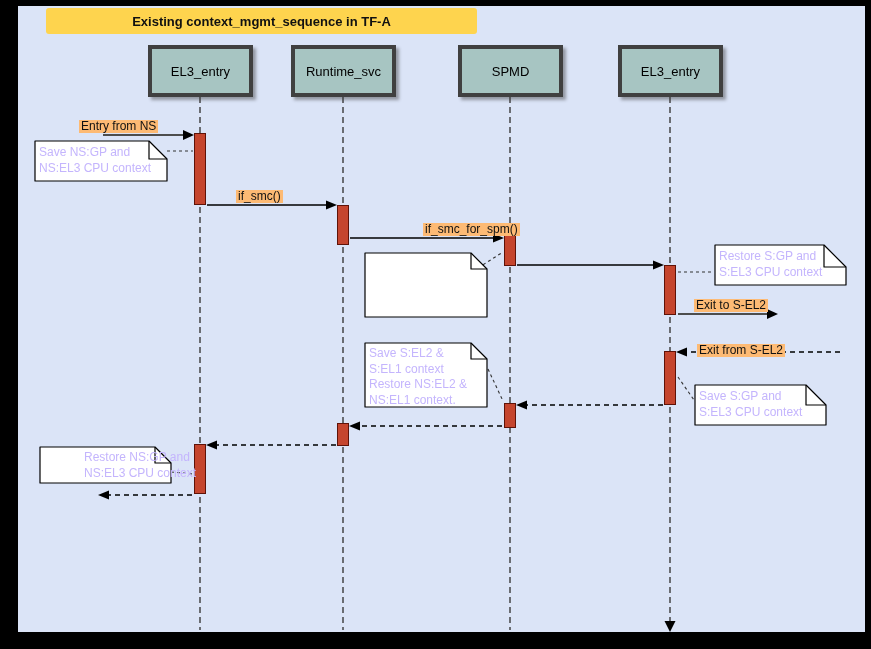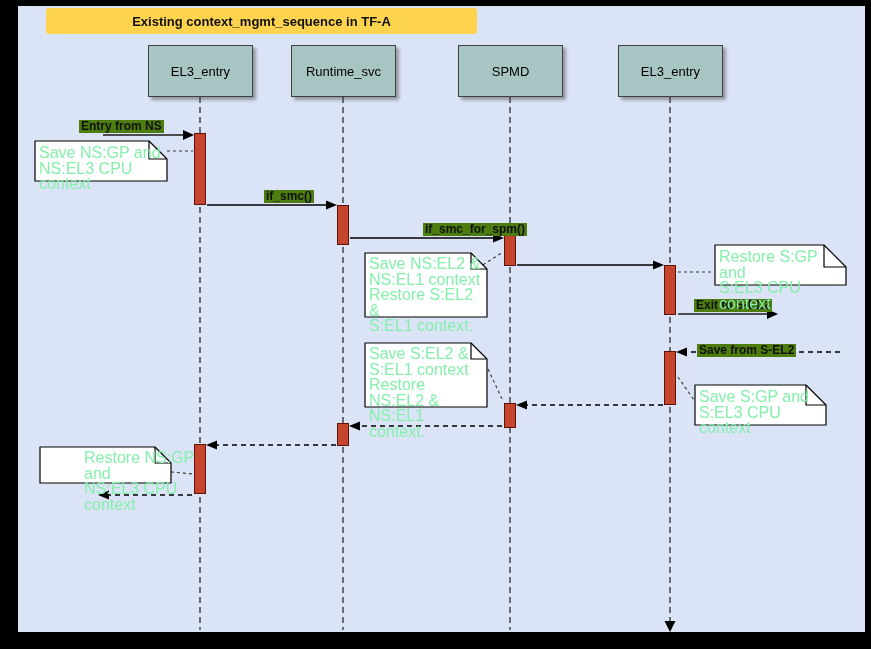--- a/index.html
+++ b/index.html
@@ -10,35 +10,35 @@
   .overlay{ position:absolute; left:0; top:0; width:871px; height:649px; }
 
   .title-box {
     position:absolute; left:46px; top:8px; width:431px; height:26px;
     background:#fed44e; border-radius:3px;
     display:flex; align-items:center; justify-content:center;
     font-size:13px; font-weight:bold; color:#111;
   }
   .head {
     position:absolute; width:105px; height:52px; top:45px;
-    background:#a7c5c2; border:1px solid #404040;
+    background:#a7c5c2; border:4px solid #404040;
     box-shadow:3px 3px 3px rgba(60,60,60,0.45);
     display:flex; align-items:center; justify-content:center;
     font-size:13px; color:#000;
   }
   .act {
     position:absolute; width:12px;
     background:#c5452e; border:1.5px solid #5f1208;
   }
   .msg-label {
-    position:absolute; font-size:12px; color:#111; background:#4d7c0f;
-    padding:0 2px; white-space:nowrap; line-height:13px;font-weight:bold;
+    position:absolute; font-size:12px; color:#111; background:#fdba74;
+    padding:0 2px; white-space:nowrap; line-height:13px;
   }
   .note-text {
-    position:absolute; font-size:16px; color:#86efac;
+    position:absolute; font-size:12px; color:#c4b5fd;
     white-space:pre-line; line-height:15.5px;
   }
   svg { position:absolute; left:0; top:0; }
 </style>
 </head>
 <body>
 
 <div class="canvas">
   <div class="paper"></div>
 
@@ -128,31 +128,27 @@
   <div class="act" style="left:194px; top:133px; height:72px;"></div>
   <div class="act" style="left:337px; top:205px; height:40px;"></div>
   <div class="act" style="left:504px; top:235px; height:31px;"></div>
   <div class="act" style="left:664px; top:265px; height:50px;"></div>
   <div class="act" style="left:664px; top:351px; height:54px;"></div>
   <div class="act" style="left:504px; top:403px; height:25px;"></div>
   <div class="act" style="left:337px; top:423px; height:23px;"></div>
   <div class="act" style="left:194px; top:444px; height:50px;"></div>
 
   <div class="msg-label" style="left:79px;  top:120px;">Entry from NS</div>
-  <div class="msg-label" style="left:264px; top:190px;">if_smc()</div>
+  <div class="msg-label" style="left:236px; top:190px;">if_smc()</div>
   <div class="msg-label" style="left:383px; top:223px;margin-left:40px;">if_smc_for_spm()</div>
   <div class="msg-label" style="left:694px; top:299px;">Exit to S-EL2</div>
-  <div class="msg-label" style="left:697px; top:344px;">Save from S-EL2</div>
+  <div class="msg-label" style="left:697px; top:344px;">Exit from S-EL2</div>
 
   <div class="note-text" style="left:39px;  top:145px; width:126px;">Save NS:GP and
 NS:EL3 CPU context</div>
-  <div class="note-text" style="left:369px; top:256px; width:114px;">Save NS:EL2 &amp;
-NS:EL1 context
-Restore S:EL2 &amp;
-S:EL1 context.</div>
   <div class="note-text" style="left:719px; top:249px; width:124px;">Restore S:GP and
 S:EL3 CPU context</div>
   <div class="note-text" style="left:699px; top:389px; width:124px;">Save S:GP and
 S:EL3 CPU context</div>
   <div class="note-text" style="left:369px; top:346px; width:114px;">Save S:EL2 &amp;
 S:EL1 context
 Restore NS:EL2 &amp;
 NS:EL1 context.</div>
   <div class="note-text" style="left:44px;  top:450px; width:125px;margin-left:40px;">Restore NS:GP and
 NS:EL3 CPU context</div>

